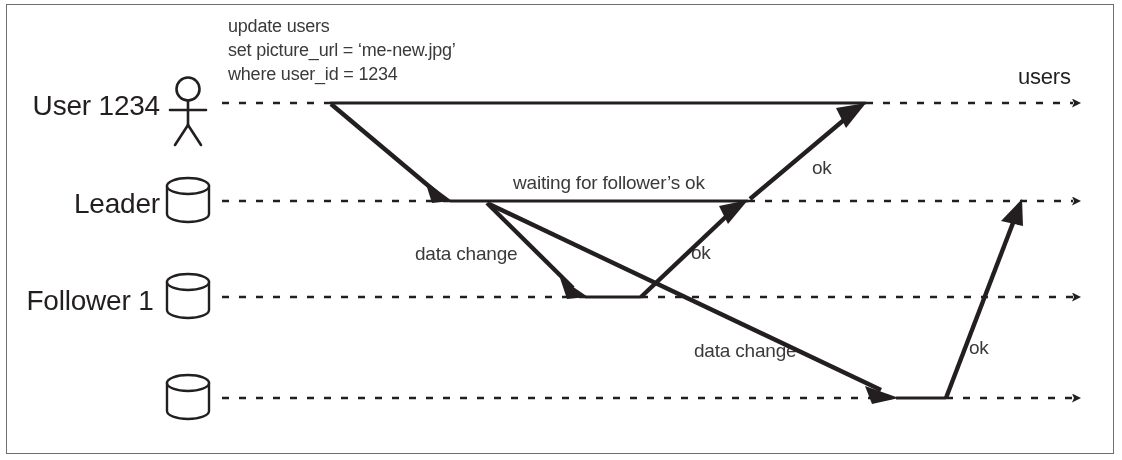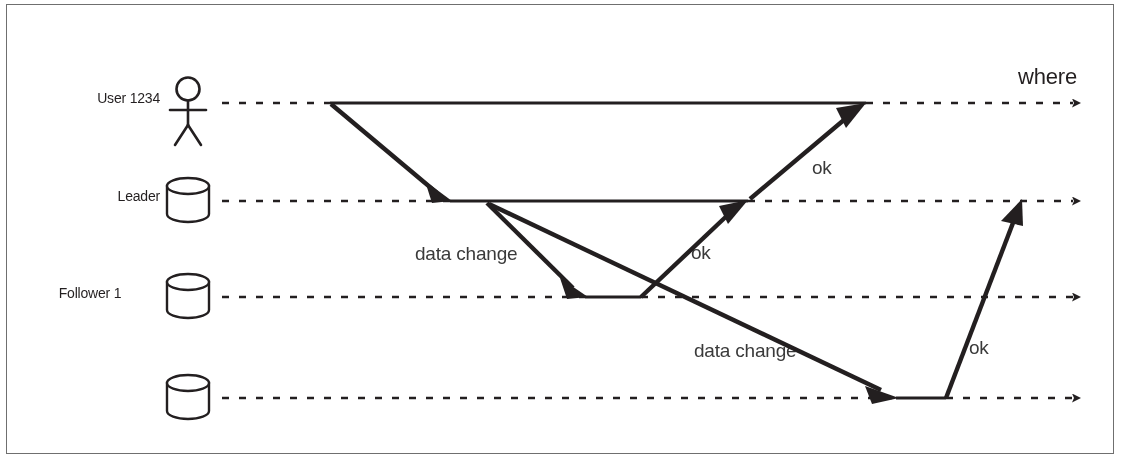--- a/index.html
+++ b/index.html
@@ -29,21 +29,21 @@
   }
   svg.diagram {
     position: absolute;
     left: 0;
     top: 0;
     width: 1122px;
     height: 460px;
   }
   .lifeline-label {
     position: absolute;
-    font-size: 14px;
+    font-size: 28px;
     color: #231f20;
     text-align: right;
     white-space: nowrap;
     letter-spacing: -0.2px;
   }
   .msg-label {
     position: absolute;
     font-size: 19px;
     color: #3a3a3a;
     white-space: nowrap;
@@ -66,27 +66,33 @@
     letter-spacing: -0.2px;
   }
 </style>
 </head>
 <body>
 
 <div id="figure">
 
   <div id="figure-border"></div>
 
+  <div class="sql-block">
+    <div>update users</div>
+    <div>set picture_url = ‘me-new.jpg’</div>
+    <div>where user_id = 1234</div>
+  </div>
 
-  <div class="time-label" style="left:1018px; top:64px;">where</div>
+  <div class="time-label" style="left:1018px; top:64px;">users</div>
 
   <div class="lifeline-label" style="left:20px; top:90px; width:140px;">User 1234</div>
   <div class="lifeline-label" style="left:20px; top:188px; width:140px;">Leader</div>
   <div class="lifeline-label" style="left:20px; top:285px; width:140px;text-align:center;">Follower 1</div>
 
+  <div class="msg-label" style="left:513px; top:172px;">waiting for follower’s ok</div>
 
   <div class="msg-label" style="left:415px; top:243px;">data change</div>
 
   <div class="msg-label" style="left:694px; top:340px;">data change</div>
 
   <div class="msg-label" style="left:691px; top:242px;">ok</div>
 
   <div class="msg-label" style="left:812px; top:157px;">ok</div>
 
   <div class="msg-label" style="left:969px; top:337px;">ok</div>

